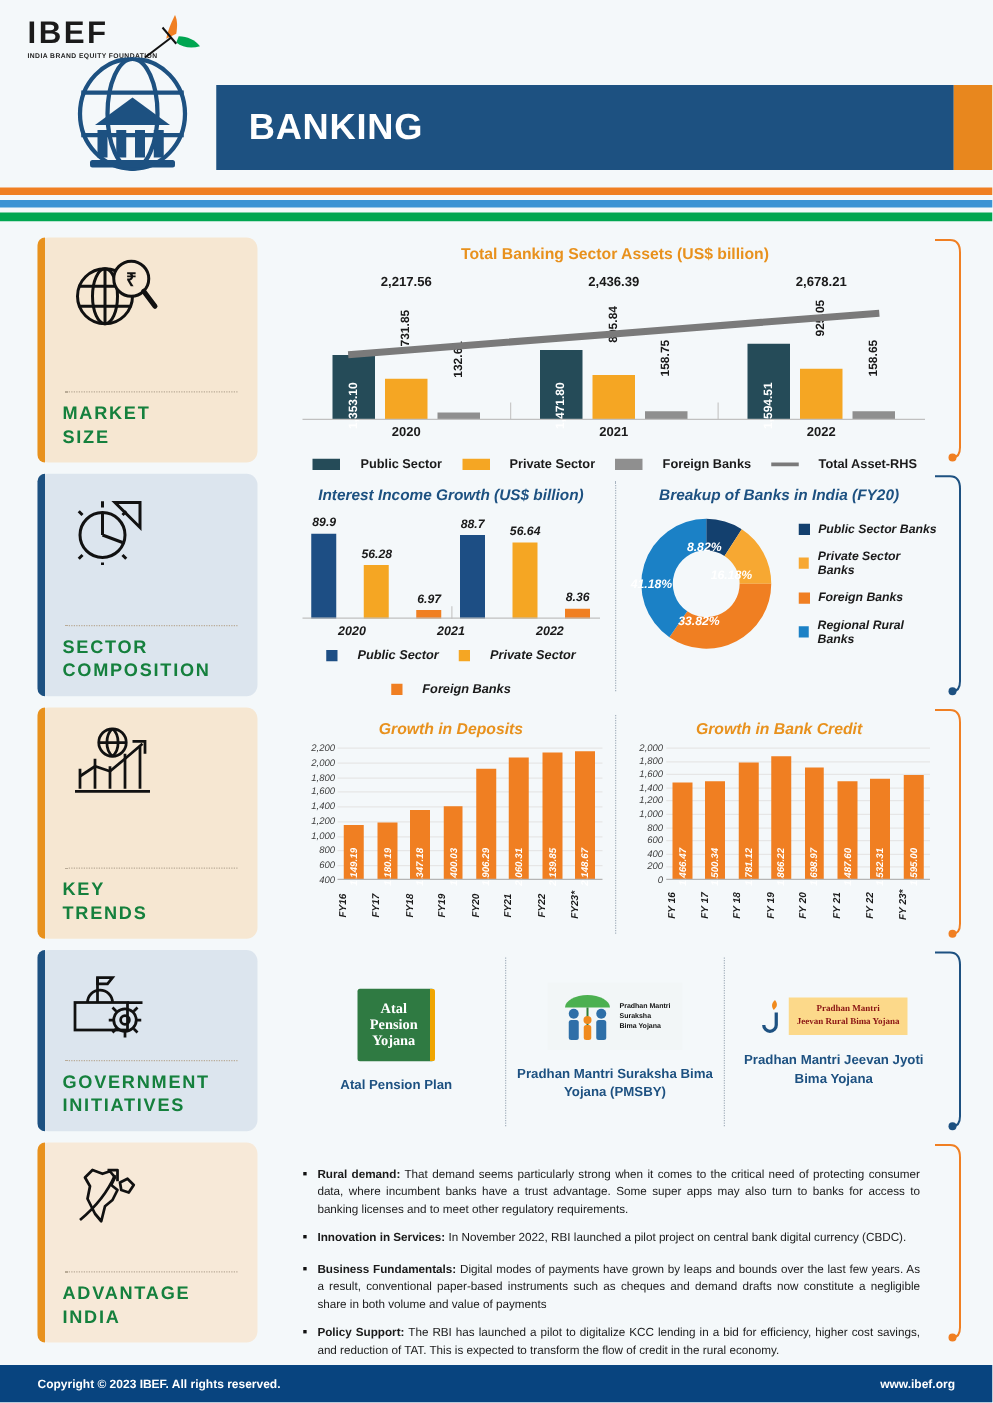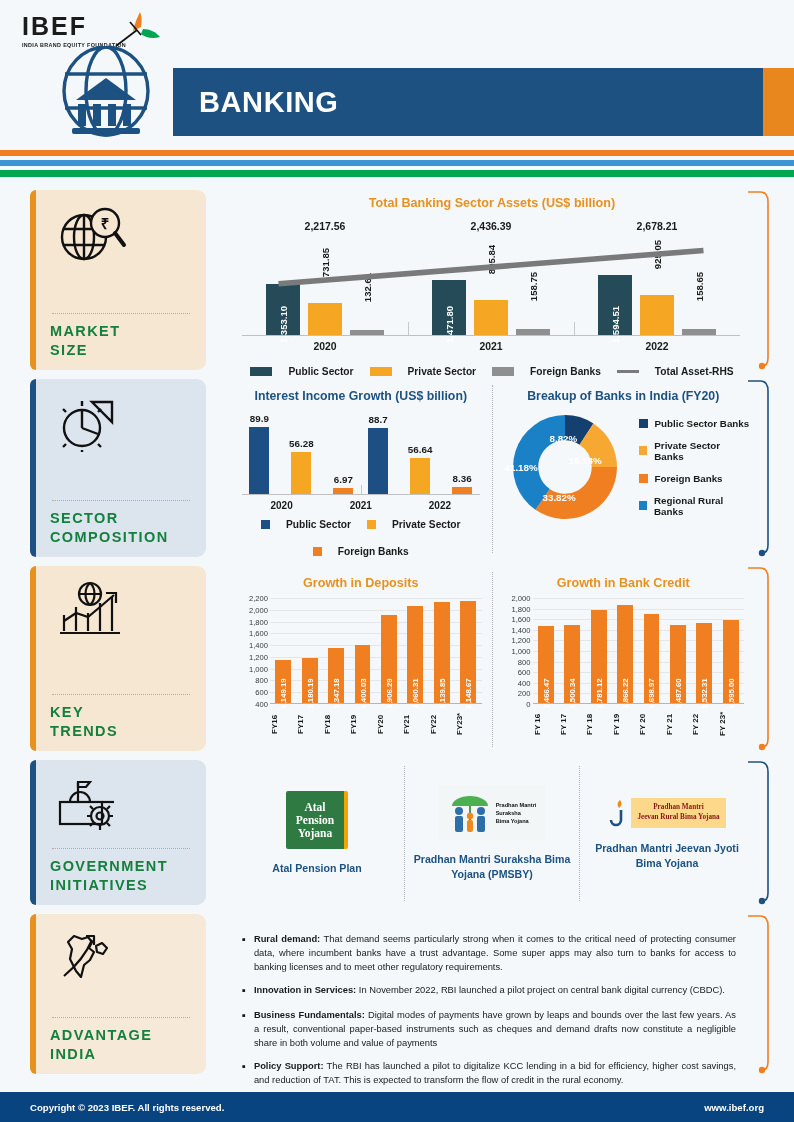--- a/index.html
+++ b/index.html
@@ -87,21 +87,21 @@
   .c1-line { position: absolute; left: 8px; right: 8px; top: 0; bottom: 28px; }
   .c1-totals { position: absolute; left: 8px; right: 8px; top: 6px; display: flex; }
   .c1-totals div { flex: 1; text-align: center; font-size: 10.5px; font-weight: bold; color: #1a1a1a; }
   .legend { display: flex; justify-content: center; align-items: center; gap: 16px; margin-top: 2px; flex-wrap: wrap; }
   .legend-item { display: flex; align-items: center; gap: 16px; font-size: 10.2px; font-weight: bold; color: #1a1a1a; }
   .sw { width: 22px; height: 9px; display: inline-block; }
   .sw.line { height: 3px; }
 
   
   .split { display: flex; height: 100%; }
-  .half { flex: 1; position: relative; padding: 4px 4px 2px 4px; }
+  .half { flex: 1; position: relative; padding: 4px 4px 2px 4px; font-style: italic; }
   .half + .half { border-left: 1.4px dotted #a8b4c0; }
   .c2-wrap { position: relative; height: 112px; margin: 2px 4px 0 4px; }
   .c2-groups { position: absolute; left: 4px; right: 4px; top: 18px; bottom: 22px; display: flex; }
   .c2-group { flex: 1; display: flex; align-items: flex-end; justify-content: center; gap: 22px; position: relative; }
   .c2-group + .c2-group::before { content: ""; position: absolute; left: 0; bottom: 0; width: 1px; height: 10px; background: #c9c9c9; }
   .c2-bar { width: 20px; position: relative; }
   .c2-bar .tlabel { position: absolute; top: -14px; left: 50%; transform: translateX(-50%); font-size: 9.8px; font-weight: bold; color: #1a1a1a; white-space: nowrap; }
   .c2-bar.pub { background: #1d4e84; }
   .c2-bar.pri { background: #f5a623; }
   .c2-bar.for { background: #f07f22; }
@@ -375,21 +375,21 @@
                       <span class="tlabel">56.28</span>
                     </div>
                   <div class="c2-bar for" style="height:7px">
                       <span class="tlabel">6.97</span>
                     </div>
                 </div>
                 <div class="c2-group">
                   <div class="c2-bar pub" style="height:67px">
                       <span class="tlabel">88.7</span>
                     </div>
-                  <div class="c2-bar pri" style="height:37px">
+                  <div class="c2-bar pri" style="height:61px">
                       <span class="tlabel">56.64</span>
                     </div>
                   <div class="c2-bar for" style="height:8px">
                       <span class="tlabel">8.36</span>
                     </div>
                 </div>
               </div>
               <div class="c2-axis"></div>
               <div class="c2-xlabels">
                 <div>2020</div>

